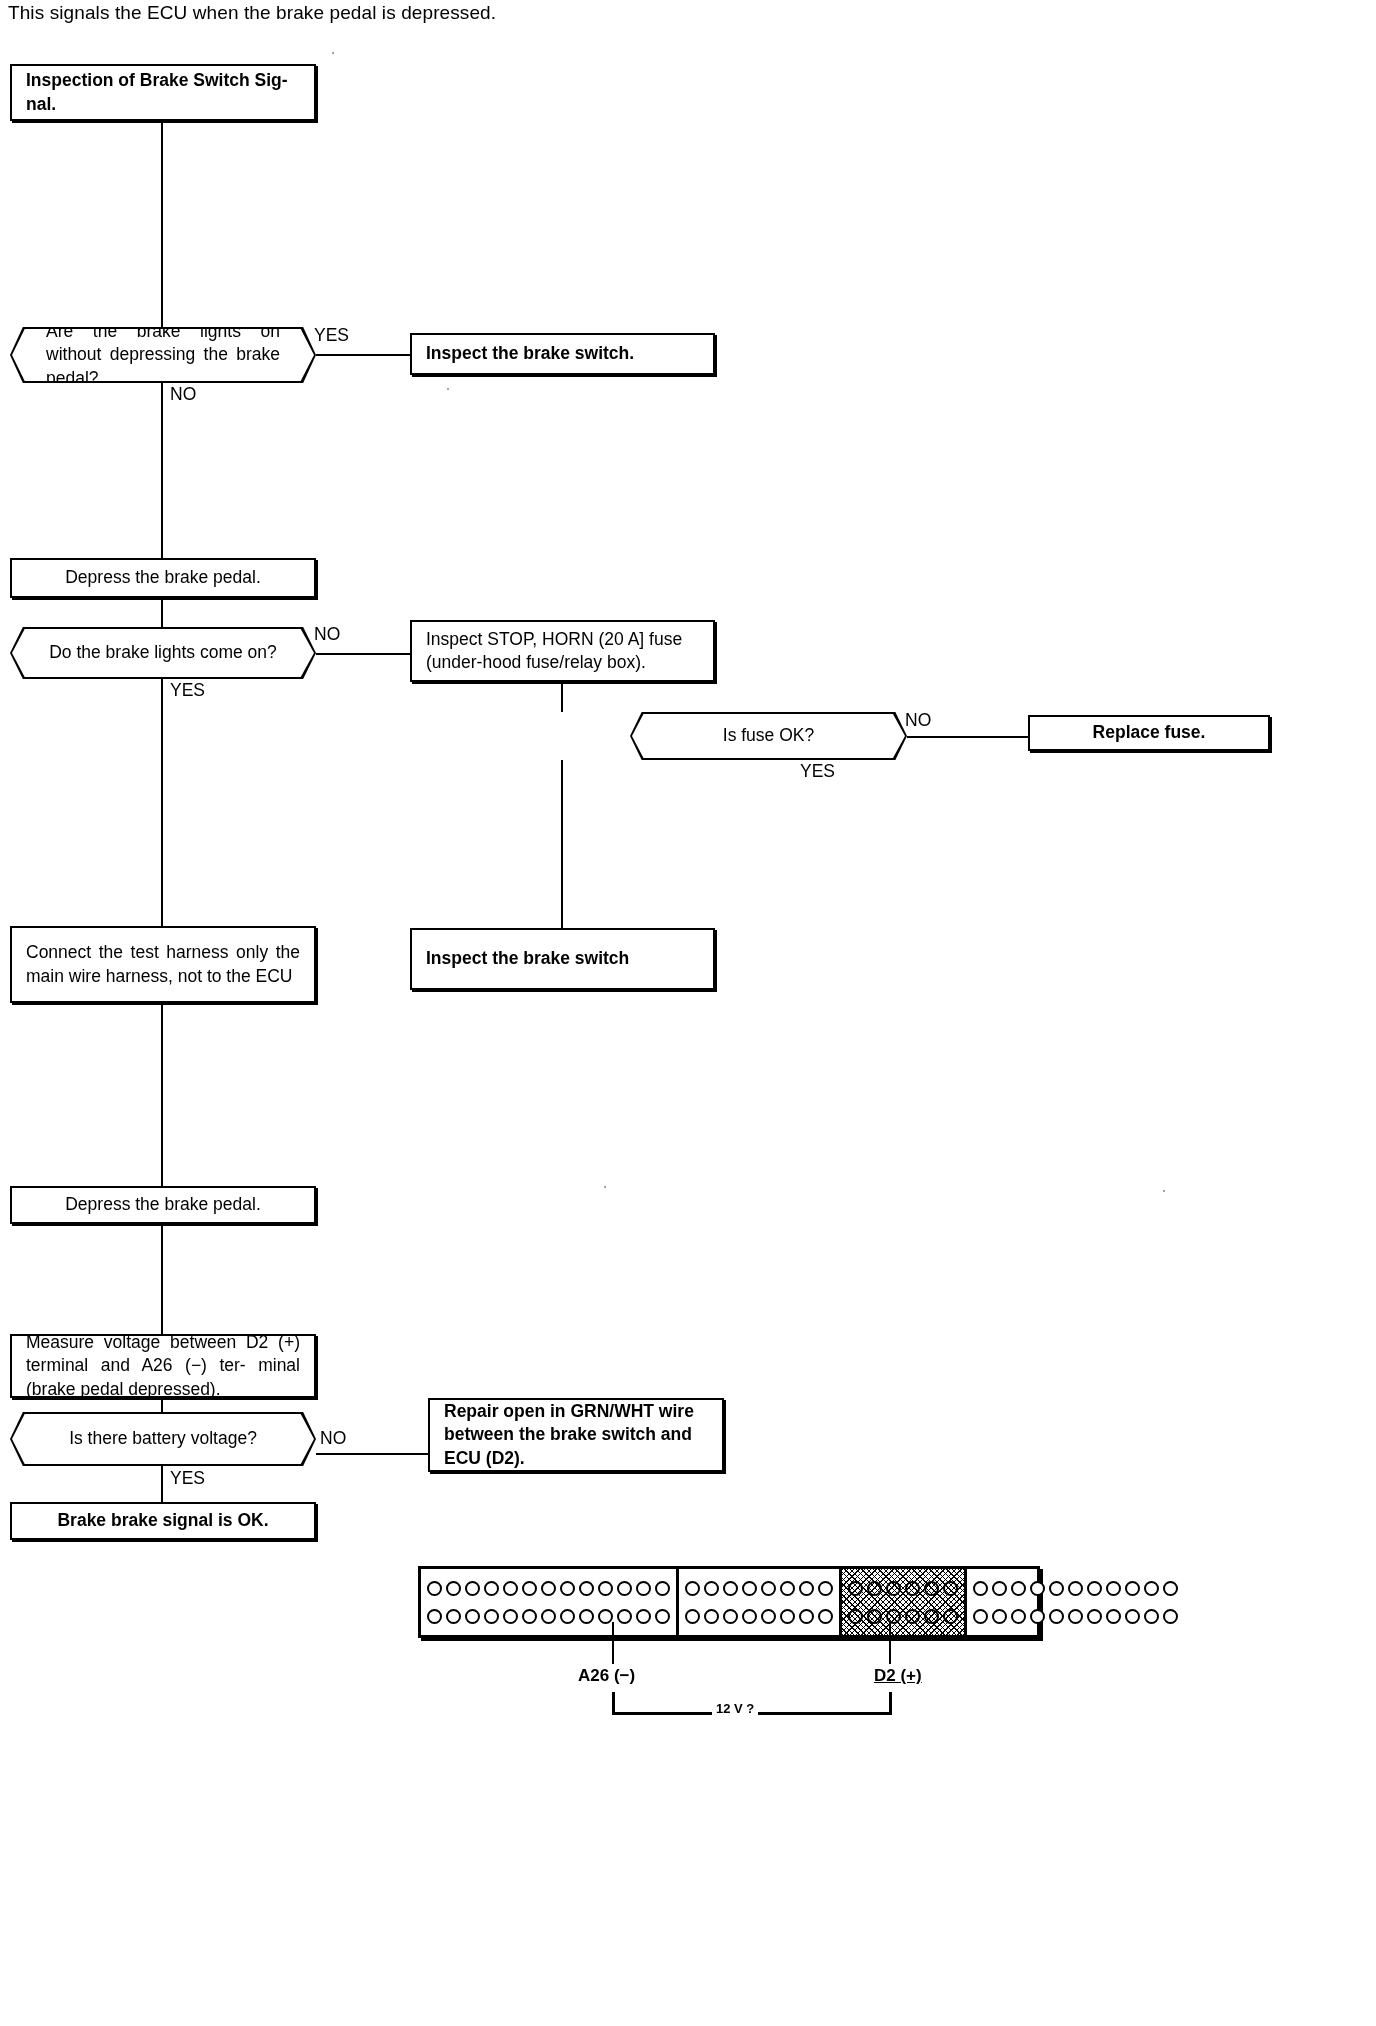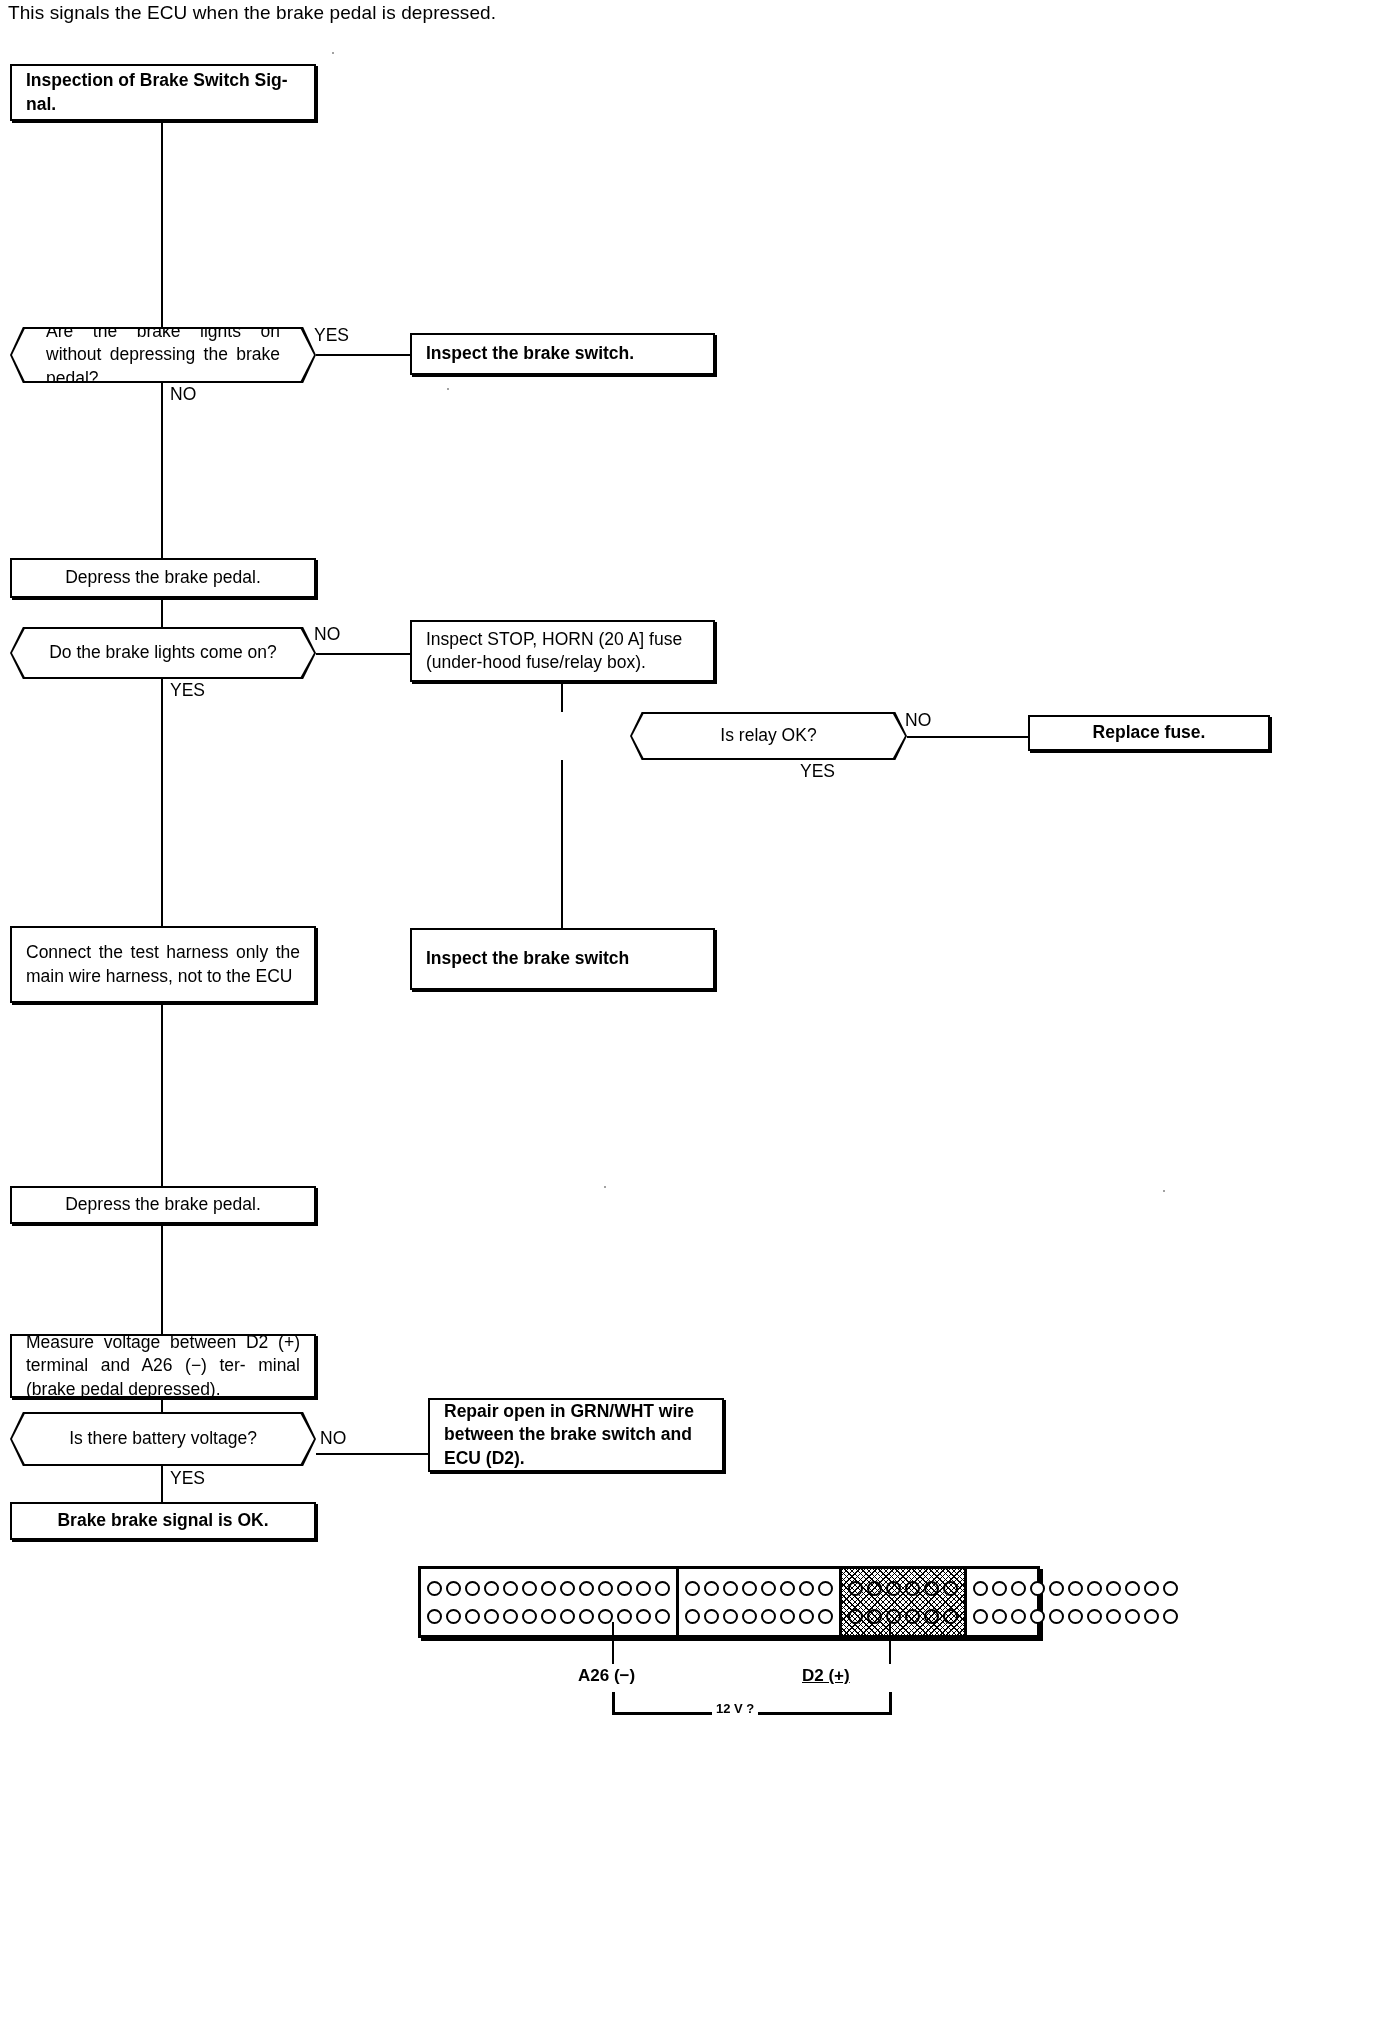--- a/index.html
+++ b/index.html
@@ -196,21 +196,21 @@
 
   <div class="pbox" style="left:410px;top:620px;width:305px;height:62px;">
     <div class="txt">Inspect STOP, HORN (20 A] fuse (under-hood fuse/relay box).</div>
   </div>
 
   <div class="vline" style="left:561px;top:682px;height:30px;"></div>
   <div class="vline" style="left:561px;top:760px;height:178px;"></div>
 
   <div class="hex ctr" style="left:630px;top:712px;width:277px;height:48px;">
     <div class="inner">
-      <div class="txt">Is relay OK?</div>
+      <div class="txt">Is fuse OK?</div>
     </div>
   </div>
   <div class="blabel" style="left:905px;top:710px;">NO</div>
   <div class="blabel" style="left:800px;top:761px;">YES</div>
   <div class="hline" style="left:907px;top:736px;width:121px;"></div>
 
   <div class="pbox bold" style="left:1028px;top:715px;width:242px;height:36px;">
     <div class="txt" style="text-align:center;">Replace fuse.</div>
   </div>
 
@@ -347,21 +347,21 @@
           <div class="pin"></div>
           <div class="pin"></div>
         </div>
       </div>
   </div>
 
   <div class="callout-line" style="left:612px;top:1622px;height:42px;"></div>
   <div class="callout-txt" style="left:578px;top:1666px;">A26 (−)</div>
 
   <div class="callout-line" style="left:889px;top:1622px;height:42px;"></div>
-  <div class="callout-txt" style="left:802px;top:1666px;text-decoration:underline;">D2 (+)</div>
+  <div class="callout-txt" style="left:874px;top:1666px;text-decoration:underline;">D2 (+)</div>
 
   <div class="brk-v" style="left:612px;top:1692px;height:22px;"></div>
   <div class="brk-v" style="left:889px;top:1692px;height:22px;"></div>
   <div class="brk-h" style="left:612px;top:1712px;width:280px;"></div>
   <div class="volt" style="left:712px;top:1701px;">12 V ?</div>
 
   <div class="speck" style="left:332px;top:52px;"></div>
   <div class="speck" style="left:447px;top:388px;"></div>
   <div class="speck" style="left:1163px;top:1190px;"></div>
   <div class="speck" style="left:604px;top:1186px;"></div>

